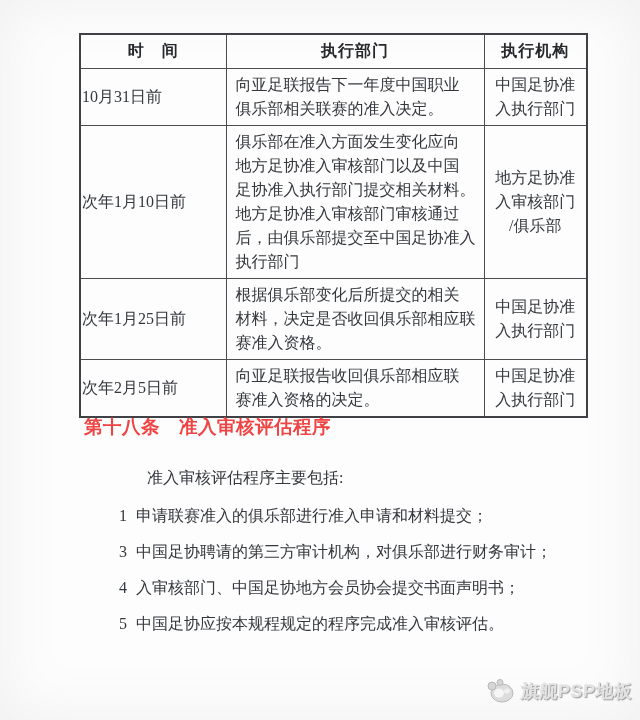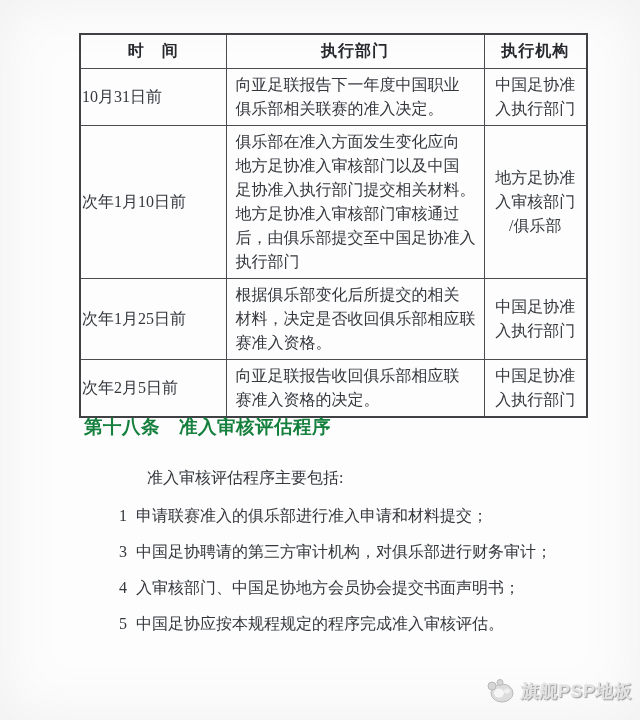--- a/index.html
+++ b/index.html
@@ -36,21 +36,21 @@
     text-align:center;padding:4px 3px;
     line-height:24px;white-space:pre-line;
   }
   tr.r1{height:57px;}
   tr.r2{height:145px;}
   tr.r3{height:74px;}
   tr.r4{height:49px;}
   
   .heading{
     position:absolute;left:84px;top:414px;
-    font-size:18.5px;font-weight:bold;color:#15803d;
+    font-size:18.5px;font-weight:bold;color:#ef4444;
     letter-spacing:0.5px;line-height:26px;
   }
   .intro{
     position:absolute;left:119px;top:468px;
     font-size:16px;line-height:20px;margin-left:28px;
   }
   .plist{
     position:absolute;left:119px;top:507px;
     display:flex;flex-direction:column;gap:18px;
     font-size:16px;

